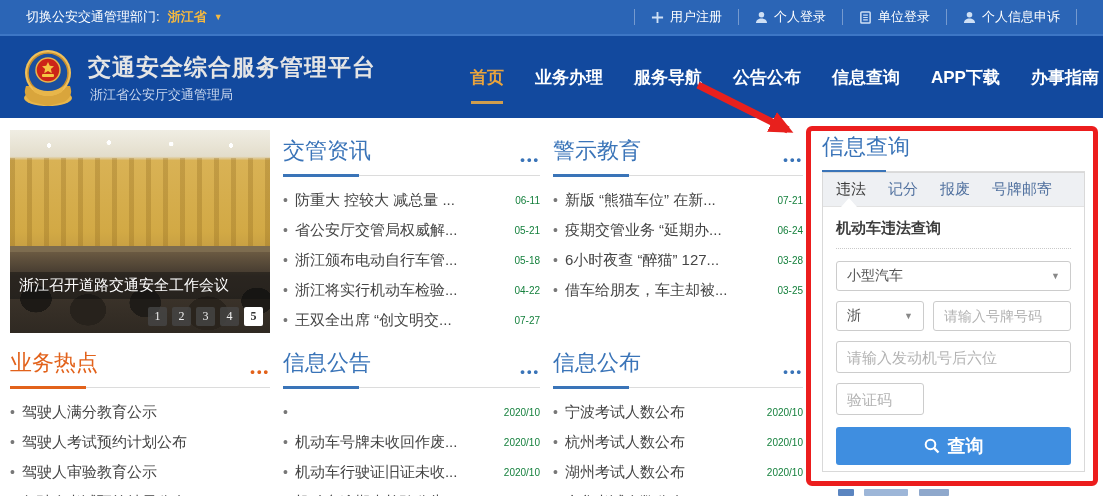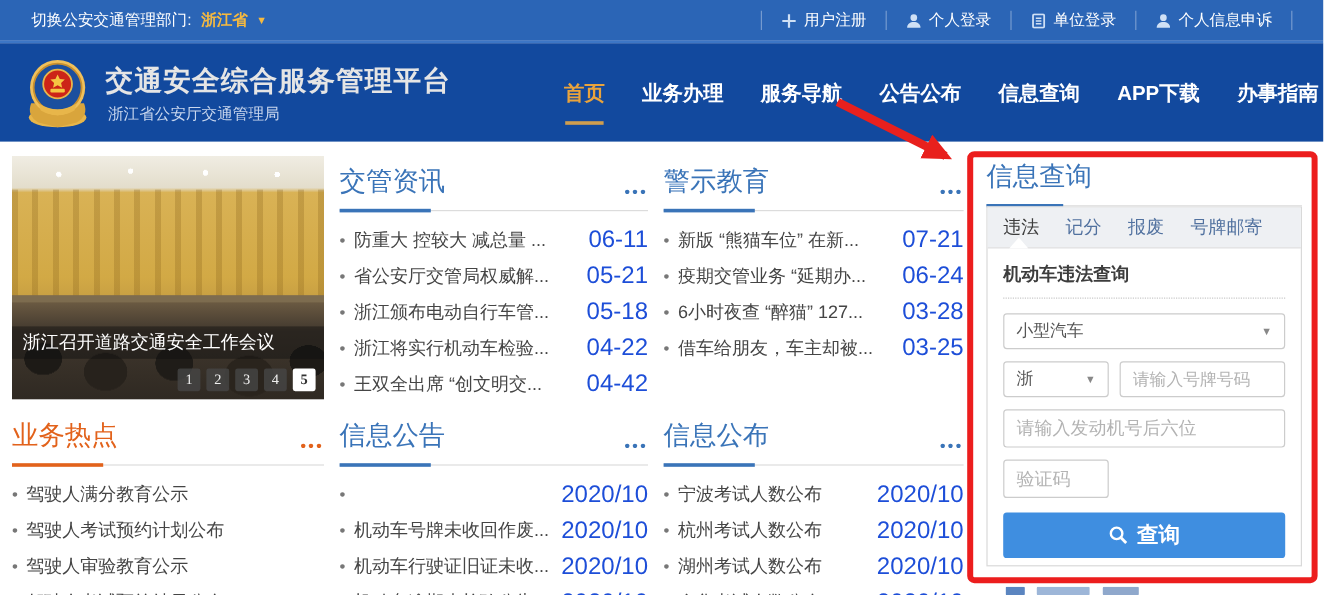--- a/index.html
+++ b/index.html
@@ -67,21 +67,21 @@
     padding-bottom:9px; border-bottom:1px solid #dcdcdc; }
   .sec-title { font-size:22px; color:#3a74b8; cursor:pointer; }
   .sec-head::after { content:""; position:absolute; left:0; bottom:-2px; width:76px; height:3px; background:#3a74b8; }
   .more { color:#3a74b8; font-weight:bold; letter-spacing:2px; font-size:13px; cursor:pointer; line-height:1; }
   .section.orange .sec-title { color:#e2621b; }
   .section.orange .sec-head::after { background:#e2621b; }
   .section.orange .more { color:#e2621b; }
   .news-list { list-style:none; margin-top:9px; }
   .news-item { display:flex; align-items:center; height:30px; font-size:15px; color:#454545; cursor:pointer; white-space:nowrap; }
   .news-item::before { content:"•"; color:#777; margin-right:7px; font-size:14px; }
-  .n-date { margin-left:auto; color:#1d4ed8; font-size:20px; padding-left:8px; }
+  .n-date { margin-left:auto; color:#15803d; font-size:10px; padding-left:8px; }
 
   #sec-traffic { left:283px; top:136px; width:257px; }
   #sec-warning { left:553px; top:136px; width:250px; }
   #sec-bizhot  { left:10px;  top:348px; width:260px; }
   #sec-notice  { left:283px; top:348px; width:257px; }
   #sec-publish { left:553px; top:348px; width:250px; }
 
   
   .q-head { position:absolute; left:822px; top:132px; width:263px; }
   .q-head .sec-head::after { width:64px; }
@@ -234,21 +234,21 @@
       <li class="news-item">
           <span>浙江颁布电动自行车管...</span>
           <span class="n-date">05-18</span>
         </li>
       <li class="news-item">
           <span>浙江将实行机动车检验...</span>
           <span class="n-date">04-22</span>
         </li>
       <li class="news-item">
           <span>王双全出席 “创文明交...</span>
-          <span class="n-date">04-42</span>
+          <span class="n-date">07-27</span>
         </li>
     </ul>
   </div>
 
   <div class="section" id="sec-warning">
     <div class="sec-head">
       <span class="sec-title">警示教育</span>
       <span class="more">•••</span>
     </div>
     <ul class="news-list">

